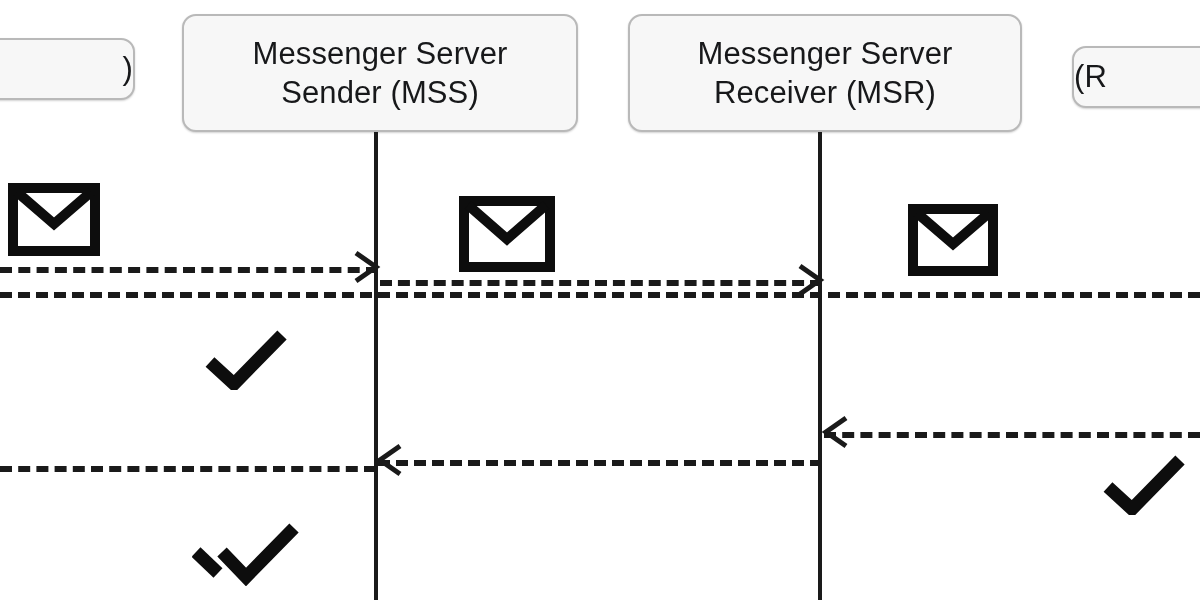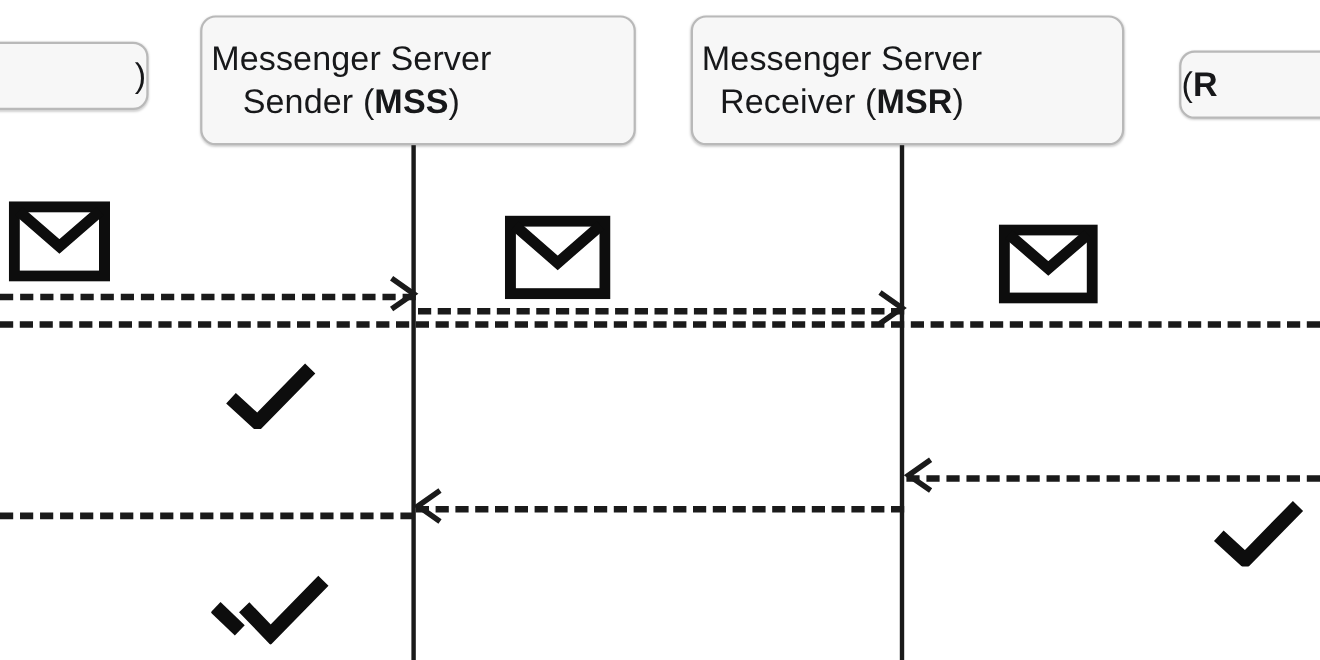--- a/index.html
+++ b/index.html
@@ -23,34 +23,34 @@
   
   .participant {
     position: absolute;
     box-sizing: border-box;
     background: #f7f7f7;
     border: 2px solid #b9b9b9;
     border-radius: 14px;
     box-shadow: 0 1px 2px rgba(0,0,0,0.18);
     display: flex;
     align-items: center;
-    justify-content: flex-start;
+    justify-content: center;
     text-align: center;
     color: #17181a;
     font-size: 31px;
     line-height: 1.27;
     letter-spacing: 0.1px;
     white-space: pre-line;
     overflow: hidden;
   }
   .participant .ptext {
     display: block;
     padding: 0 8px;
   }
-  .participant .ptext b { font-weight: bold; }
+  .participant .ptext b { font-weight: normal; }
 
   
   .lifeline {
     position: absolute;
     width: 4px;
     background: #1a1a1a;
   }
 
   
   .msgline {

